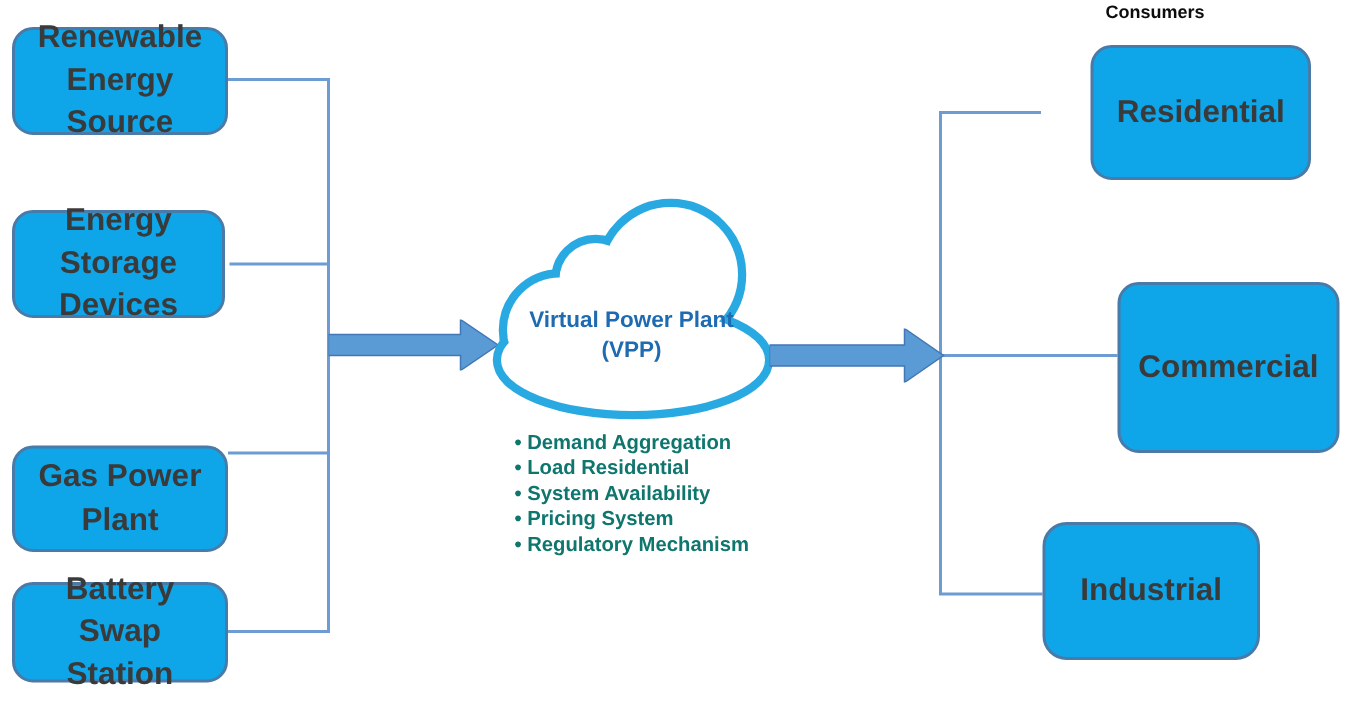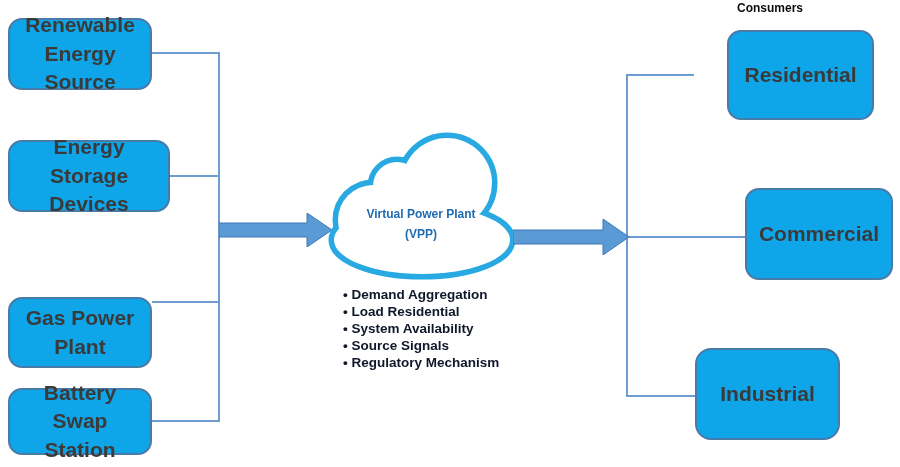--- a/index.html
+++ b/index.html
@@ -27,25 +27,25 @@
     align-items: center;
     justify-content: center;
     text-align: center;
     color: #3a3a3a;
     font-size: 21px;
     line-height: 1.35;
     padding: 4px 12px;
     font-weight: bold;
   }
   .src1 { left: 8px;   top: 18px;  width: 144px; height: 72px; }
-  .src2 { left: 8px;   top: 140px; width: 162px; height: 72px; }
+  .src2 { left: 8px;   top: 140px; width: 142px; height: 72px; }
   .src3 { left: 8px;   top: 265px; width: 144px; height: 71px; margin-top: 32px; }
   .src4 { left: 8px;   top: 388px; width: 144px; height: 67px; padding: 4px 26px; }
   .con1 { left: 694px; top: 30px;  width: 147px; height: 90px; margin-left: 33px; }
-  .con2 { left: 745px; top: 188px; width: 148px; height: 92px; }
+  .con2 { left: 745px; top: 188px; width: 148px; height: 114px; justify-content: flex-end; }
   .con3 { left: 695px; top: 348px; width: 145px; height: 92px; border-radius: 16px; }
 
   .der-label {
     position: absolute;
     left: 227px; top: 176px;
     width: 88px;
     font-size: 15px;
     line-height: 20px;
     color: #262626;
   }
@@ -63,31 +63,31 @@
   .arrow-right { left: 513px; top: 219px; }
 
   .cloud-wrap { position: absolute; left: 323px; top: 126px; width: 196px; height: 156px; }
   .cloud-wrap svg { position: absolute; left: 0; top: 0; }
   .cloud-text {
     position: absolute;
     left: 0; top: 78px;
     width: 196px;
     text-align: center;
     color: #1f6bb2;
-    font-size: 12px;
+    font-size: 15px;
     font-weight: bold;
     line-height: 20px;
   }
   .vpp-list {
     position: absolute;
     left: 343px; top: 286px;
     width: 230px;
     font-size: 13.5px;
     font-weight: bold;
-    color: #0f172a;
+    color: #0f766e;
     line-height: 17px;
   }
   .vpp-list .item::before { content: "\2022\00a0"; }
 </style>
 </head>
 <body>
 
 <div class="canvas">
 
   <div class="line" style="left:152px; top:52px;  width:67px;  height:2px;"></div>
@@ -137,21 +137,21 @@
     <div class="cloud-text">
       <div>Virtual Power Plant</div>
       <div>(VPP)</div>
     </div>
   </div>
 
   <div class="vpp-list">
     <div class="item">Demand Aggregation</div>
     <div class="item">Load Residential</div>
     <div class="item">System Availability</div>
-    <div class="item">Source Signals</div>
+    <div class="item">Pricing System</div>
     <div class="item">Regulatory Mechanism</div>
   </div>
 
   <svg class="arrow-svg arrow-right" width="117" height="36" viewBox="0 0 117 36">
     <polygon points="0,11 90,11 90,0 116,18 90,36 90,25 0,25" fill="#5b9bd5" stroke="#4177b4" stroke-width="1"></polygon>
   </svg>
 
   <div class="consumers-heading">Consumers</div>
 
   <div class="node con1">

